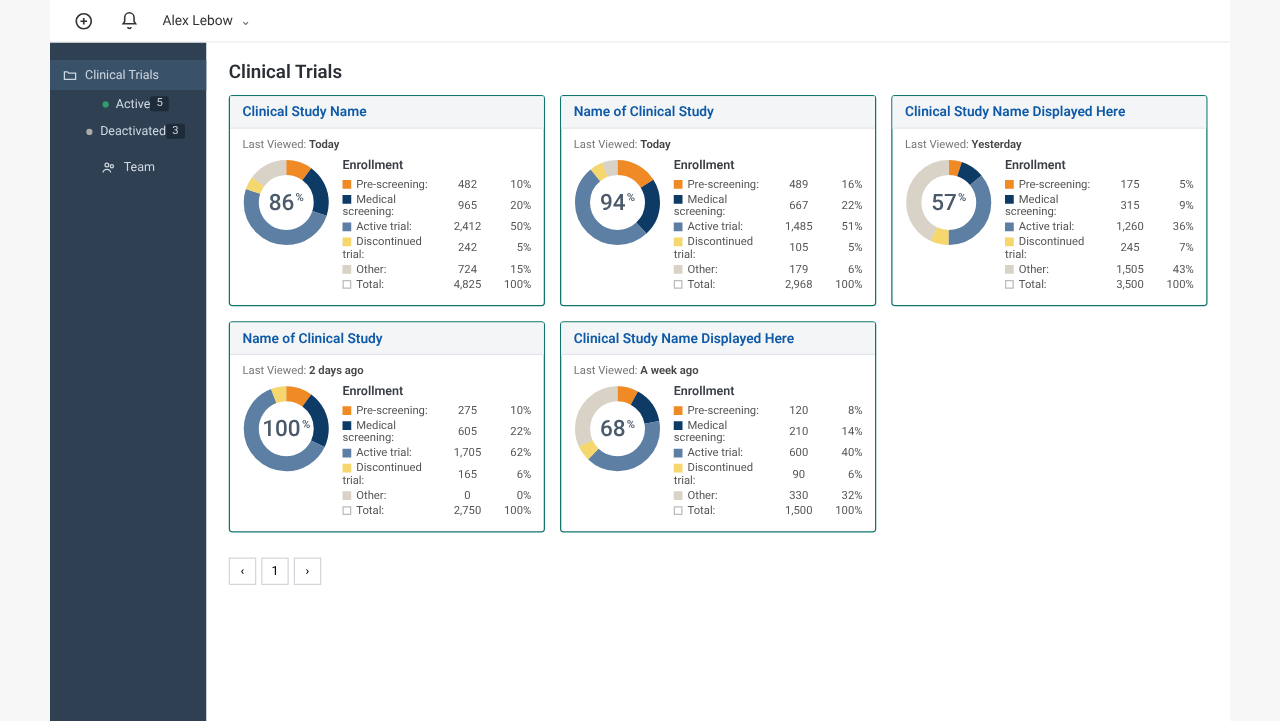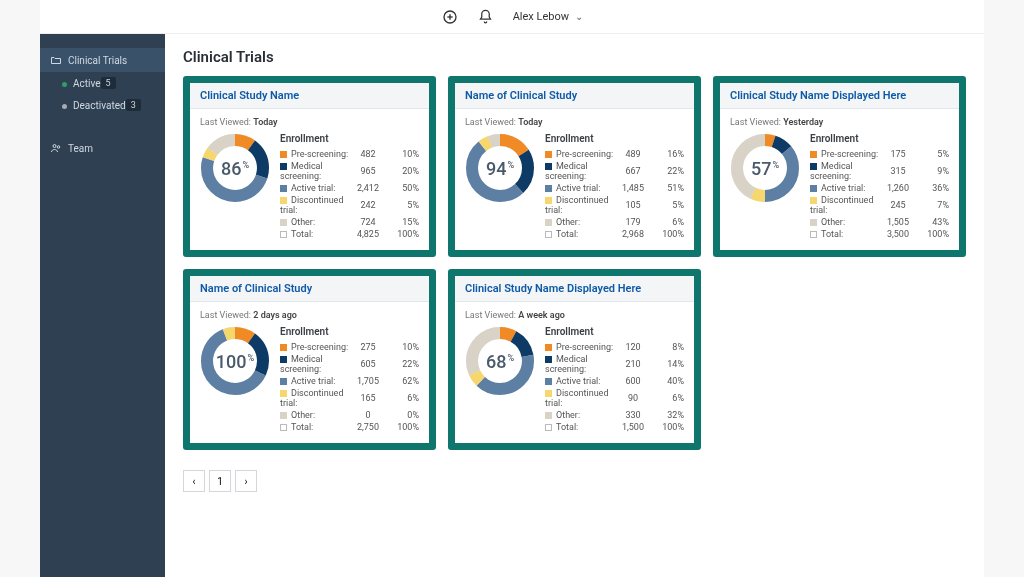--- a/index.html
+++ b/index.html
@@ -7,56 +7,56 @@
   .stage {
     width: 1024px; height: 577px; margin: 0 auto; background: #f7f7f7;
     display: flex; flex-direction: column; position: relative;
   }
   .stage-inner {
     position: absolute; left: 40px; right: 40px; top: 0; bottom: 0;
     background: #fff; display: flex; flex-direction: column;
   }
 
   .topbar {
-    height: 34px; display: flex; justify-content: center; align-items: center;
+    height: 34px; display: flex; justify-content: flex-start; align-items: center;
     padding: 16px 18px; border-bottom: 1px solid #eee; gap: 18px;
   }
   .icon-btn { width:18px; height:18px; display:inline-flex; align-items:center; justify-content:center; cursor:pointer; color:#333; }
   .user { font-size:11px; color:#333; cursor:pointer; display:flex; align-items:center; gap:6px; }
   .chev { font-size:10px; color:#666; }
 
   .body { flex:1; display:flex; overflow:hidden; }
 
   .sidebar {
     width: 125px; background:#2e4052; color:#cfd8e0; font-size:10px;
     display:flex; flex-direction:column; padding-top:14px;
   }
   .sb-item {
     display:flex; align-items:center; gap:6px; padding:6px 10px; cursor:pointer;
   }
   .sb-item.sel { background:#3a516a; }
   .sb-sub {
-    display:flex; align-items:center; justify-content:flex-start;
+    display:flex; align-items:center; justify-content:center;
     padding:5px 10px 5px 22px; cursor:pointer;
   }
   .sb-sub .dot { width:5px; height:5px; border-radius:50%; display:inline-block; margin-right:6px; }
   .sb-sub.active .dot { background:#2f9e6b; }
   .sb-sub.deact .dot { background:#aaa; }
   .sb-badge {
     background:#1e2b38; color:#cbd5df; font-size:9px; padding:1px 5px; border-radius:2px;
   }
   .sb-icon { width:12px; height:12px; display:inline-flex; }
 
   .main { flex:1; padding:14px 18px 18px; overflow:auto; }
   h1.page-title { font-size:15px; font-weight:600; color:#2a2f36; margin-bottom:10px; }
 
   .grid { display:grid; grid-template-columns: repeat(3, 1fr); gap:12px; }
 
   .card {
-    border:7px solid #0f766e; border-radius:3px; background:#fff;
+    border:1px solid #0f766e; border-radius:3px; background:#fff;
     font-size:10px; color:#555;
   }
   .card-head {
     background:#f3f5f7; border-bottom:1px solid #e3e6ea; padding:6px 10px;
   }
   .card-head a { color:#0e5aa7; font-size:11px; font-weight:600; text-decoration:none; cursor:pointer; }
   .card-body { padding:8px 10px 10px; }
   .lv { font-size:9px; color:#777; margin-bottom:6px; }
   .lv b { color:#444; font-weight:600; }
 
@@ -121,21 +121,21 @@
           <span>Clinical Trials</span>
         </div>
         <div class="sb-sub active">
           <span><span class="dot"></span><span>Active</span></span>
           <span class="sb-badge">5</span>
         </div>
         <div class="sb-sub deact">
           <span><span class="dot"></span><span>Deactivated</span></span>
           <span class="sb-badge">3</span>
         </div>
-        <div class="sb-item" style="margin-top:20px;">
+        <div class="sb-item" style="margin-top:6px;justify-content:center;">
           <span class="sb-icon">
             <svg width="12" height="12" viewBox="0 0 24 24" fill="none" stroke="currentColor" stroke-width="2">
                 <circle cx="9" cy="8" r="3"></circle>
                 <circle cx="17" cy="10" r="2.5"></circle>
                 <path d="M3 20c0-3 3-5 6-5s6 2 6 5"></path>
               </svg>
           </span>
           <span>Team</span>
         </div>
       </div>

